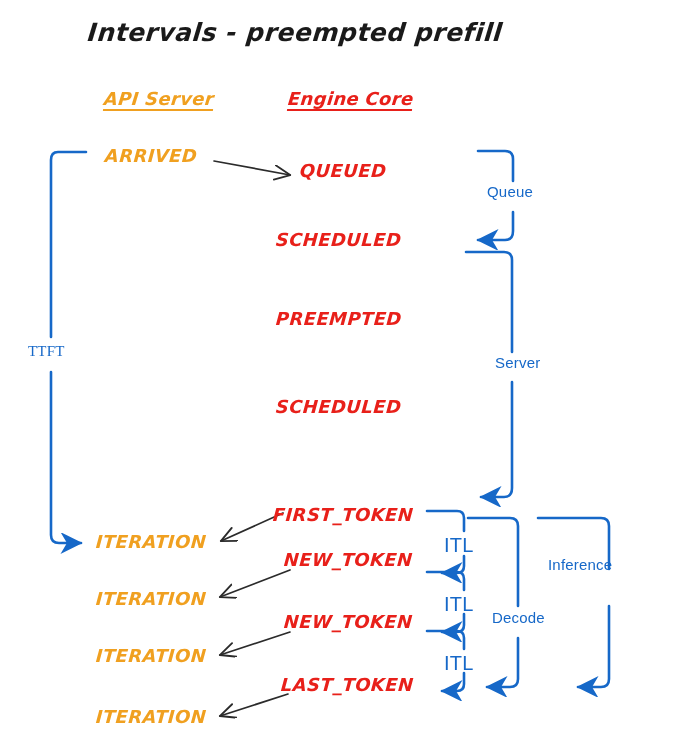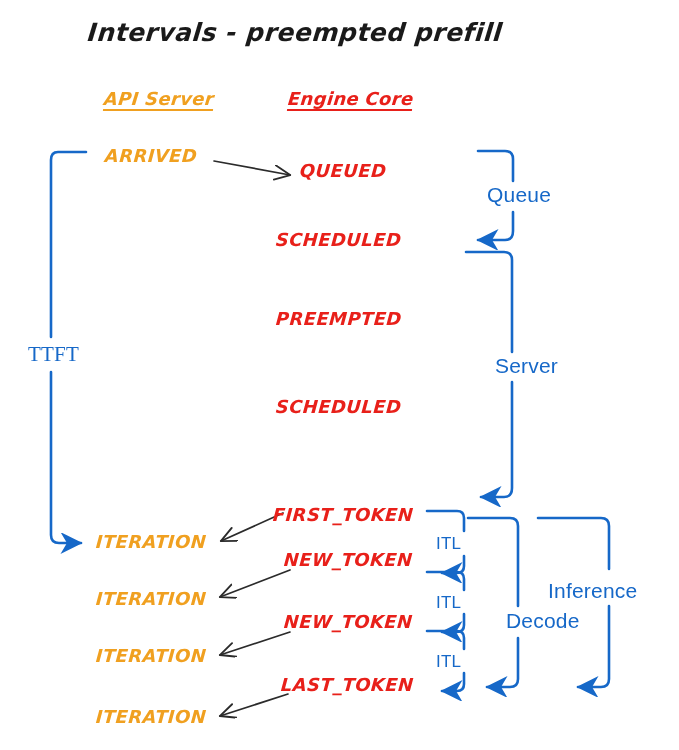--- a/index.html
+++ b/index.html
@@ -37,24 +37,24 @@
     padding-bottom:1px;
   }
   .hdr-api{color:#f0a020;}
   .hdr-engine{color:#e8201a;}
   .st-api{color:#f0a020;font-size:18px;}
   .st-engine{color:#e8201a;font-size:18px;}
   .blue-lbl{
     font-family:"Liberation Sans",sans-serif;
     font-weight:400;
     color:#1668c8;
-    font-size:21px;
+    font-size:15px;
     letter-spacing:0.2px;
   }
-  .blue-lbl.sm{font-size:17px;}
+  .blue-lbl.sm{font-size:20px;margin-left:8px;}
 </style>
 </head>
 <body>
 
 <div id="canvas">
 
   <svg class="layer" viewBox="0 0 679 750">
     <defs>
       <marker id="bluehead" markerWidth="10" markerHeight="10" refX="8.4" refY="4" orient="auto" markerUnits="strokeWidth">
         <path d="M 9 4 L 0.5 8.2 L 3 4 L 0.5 -0.2 Z" fill="#1668c8"></path>
@@ -117,19 +117,19 @@
   <div class="txt hand st-engine" style="left:276px;top:310px;">PREEMPTED</div>
   <div class="txt hand st-engine" style="left:276px;top:398px;">SCHEDULED</div>
   <div class="txt hand st-engine" style="left:273px;top:506px;">FIRST_TOKEN</div>
   <div class="txt hand st-engine" style="left:284px;top:551px;">NEW_TOKEN</div>
   <div class="txt hand st-engine" style="left:284px;top:613px;">NEW_TOKEN</div>
   <div class="txt hand st-engine" style="left:281px;top:676px;">LAST_TOKEN</div>
 
   <div class="txt blue-lbl" style="left:28px;top:344px;font-family:Liberation Serif, serif;">TTFT</div>
   <div class="txt blue-lbl" style="left:487px;top:184px;">Queue</div>
   <div class="txt blue-lbl" style="left:495px;top:355px;">Server</div>
-  <div class="txt blue-lbl" style="left:506px;top:610px;">Decode</div>
-  <div class="txt blue-lbl" style="left:548px;top:580px;">Inference</div>
+  <div class="txt blue-lbl" style="left:492px;top:610px;">Decode</div>
+  <div class="txt blue-lbl" style="left:548px;top:557px;">Inference</div>
   <div class="txt blue-lbl sm" style="left:436px;top:535px;">ITL</div>
   <div class="txt blue-lbl sm" style="left:436px;top:594px;">ITL</div>
   <div class="txt blue-lbl sm" style="left:436px;top:653px;">ITL</div>
 
 </div>
 
 </body></html>

